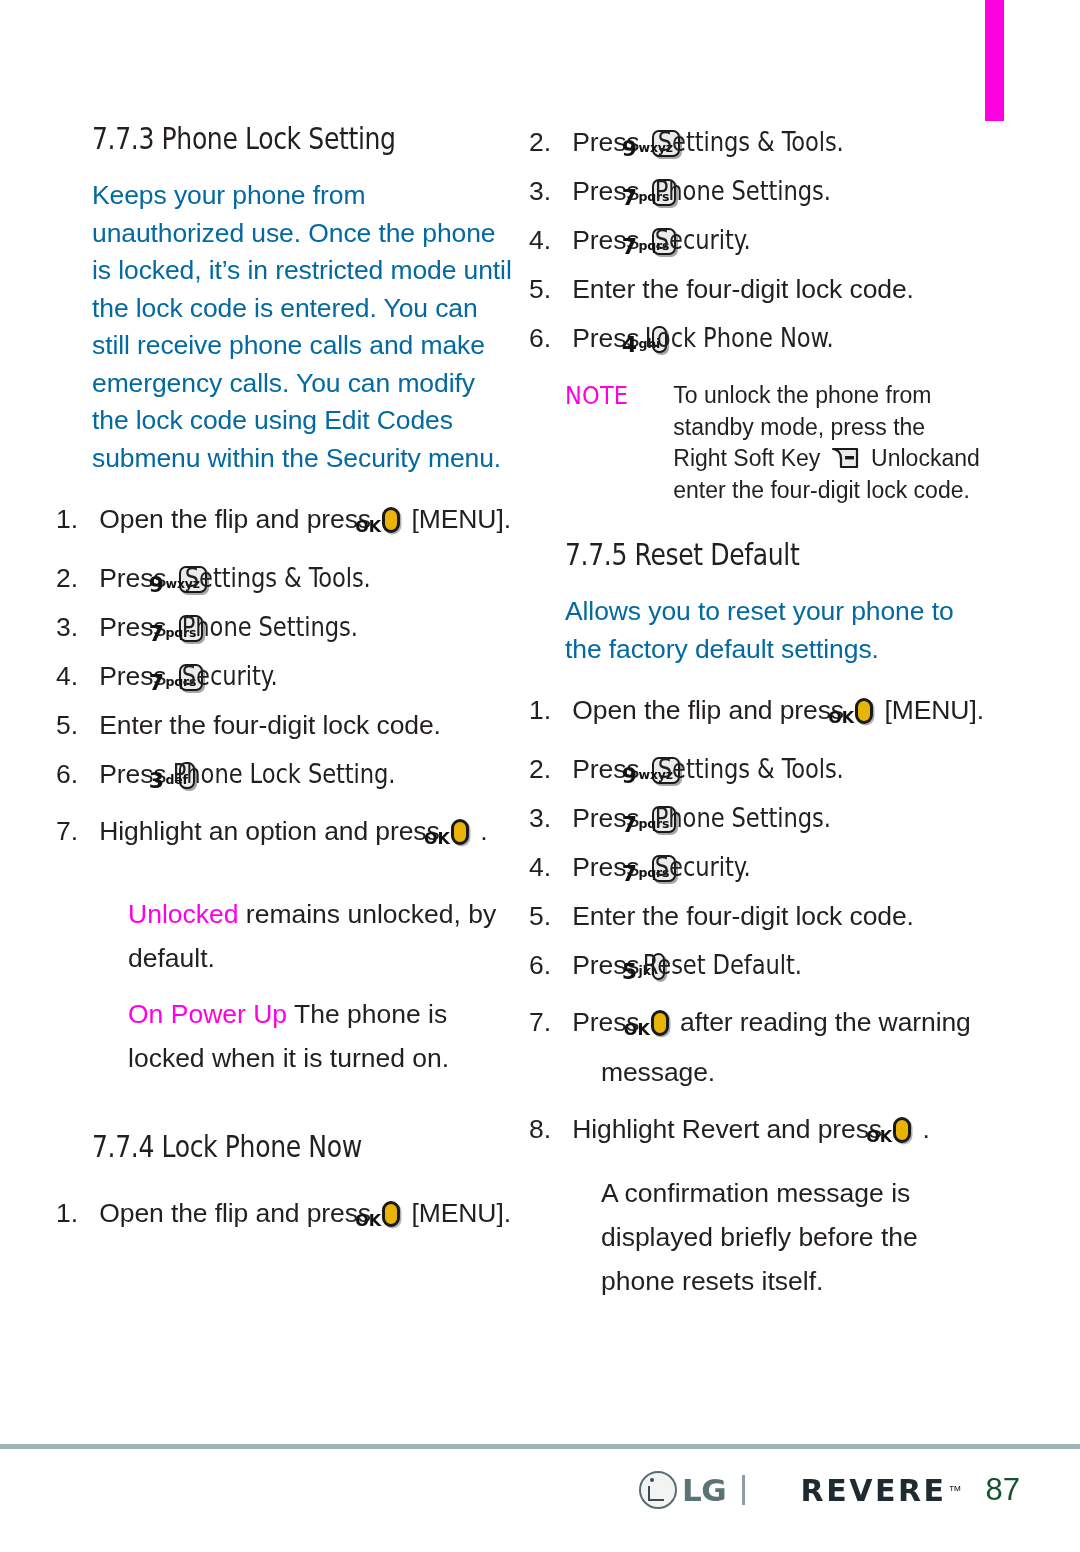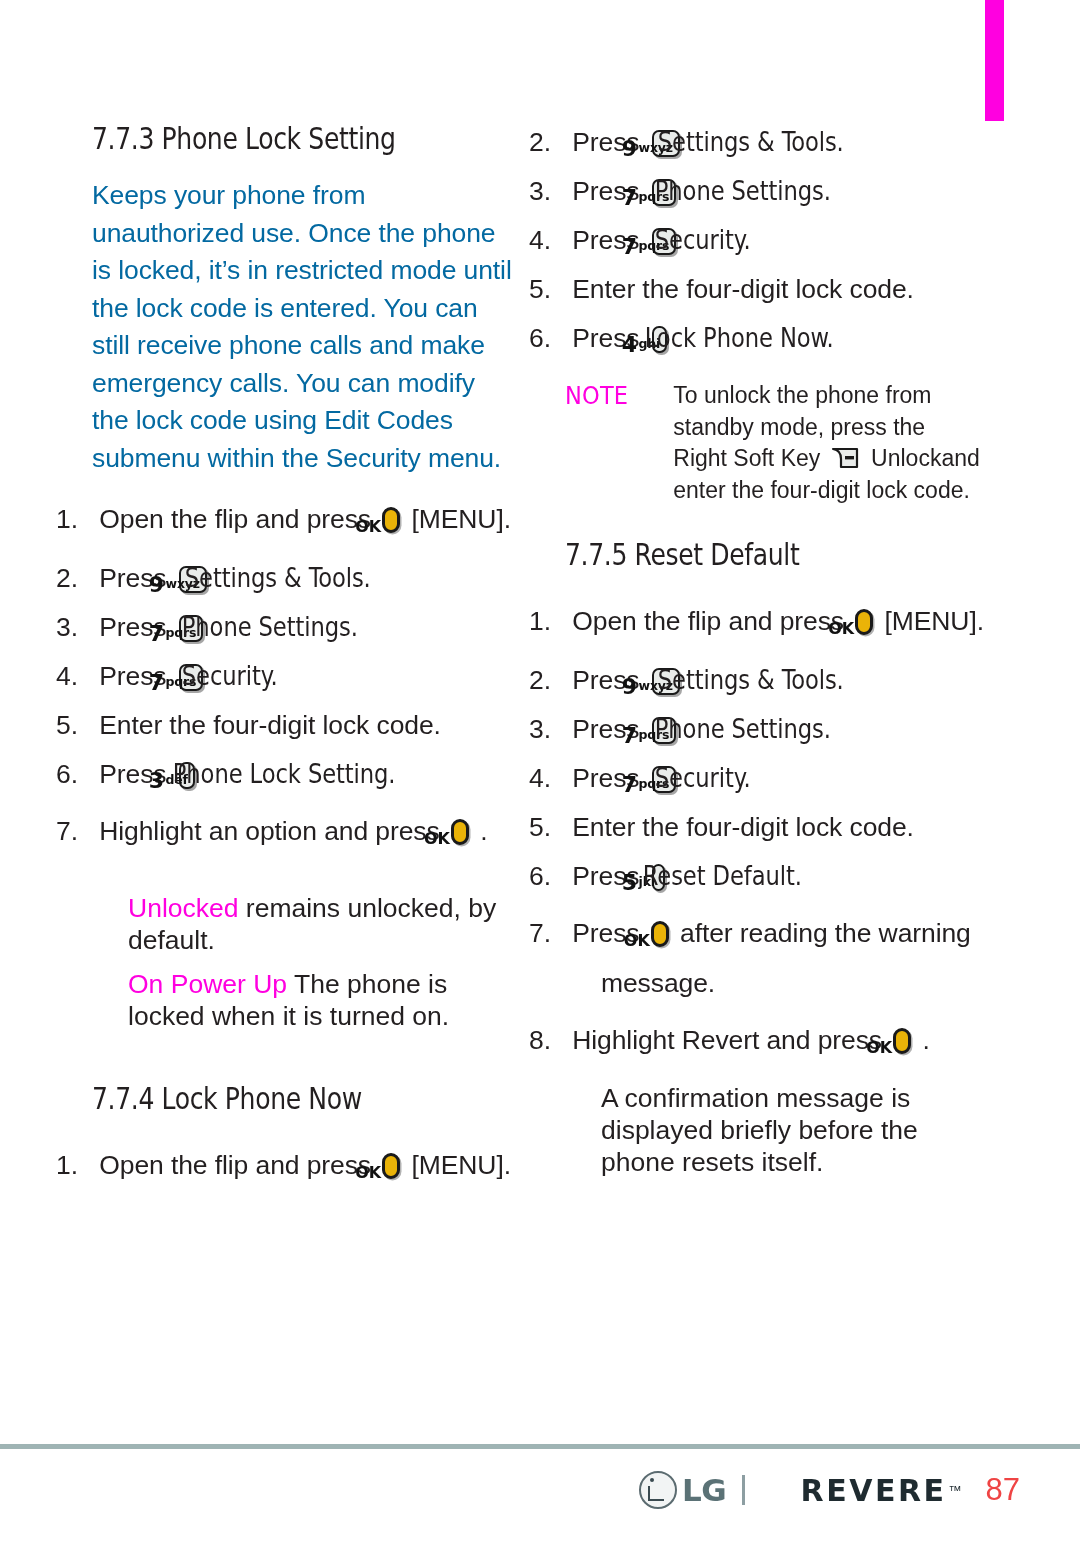--- a/index.html
+++ b/index.html
@@ -65,21 +65,21 @@
     line-height: 40px;
     margin: 0 0 9px 0;
     color: #231f20;
     letter-spacing: -0.1px;
     padding-left: 36px;
     text-indent: -36px;
   }
   .step .num { display: inline-block; }
   .sub-para {
     font-size: 26.5px;
-    line-height: 32px;
+    line-height: 44px;
     margin: 12px 0 10px 0;
     padding-left: 36px;
     color: #231f20;
   }
   .magenta { color: #ff00e0; }
   .cond {
     font-family: "DejaVu Sans Condensed", "Liberation Sans", sans-serif;
     transform: scaleX(0.95);
     display: inline-block;
     transform-origin: left center;
@@ -246,21 +246,21 @@
     margin-left: 40px;
   }
   .tm {
     font-size: 13px;
     vertical-align: 12px;
     color: #1f2b30;
     margin-left: 2px;
   }
   .page-num {
     font-size: 31px;
-    color: #ef4444;
+    color: #14532d;
     margin-left: 24px;
     font-family: "Liberation Sans", sans-serif;
   }
 </style>
 </head>
 <body>
 
 <div class="page">
 
   <div class="tab-marker"></div>
@@ -397,20 +397,21 @@
           </svg>
         </span>
         <span>Unlock</span><span>and enter the four-digit lock code.</span>
       </div>
     </div>
 
     <div class="spacer-md"></div>
 
     <h2 class="section-heading">7.7.5 Reset Default</h2>
 
+    <p class="body-text">Allows you to reset your phone to the factory default settings.</p>
 
     <div>
 
       <p class="step">
         <span class="num">1.</span>
         <span>Open the flip and press</span>
         <span class="okkey"><span>OK</span></span>
         <span>[MENU].</span>
       </p>
 

